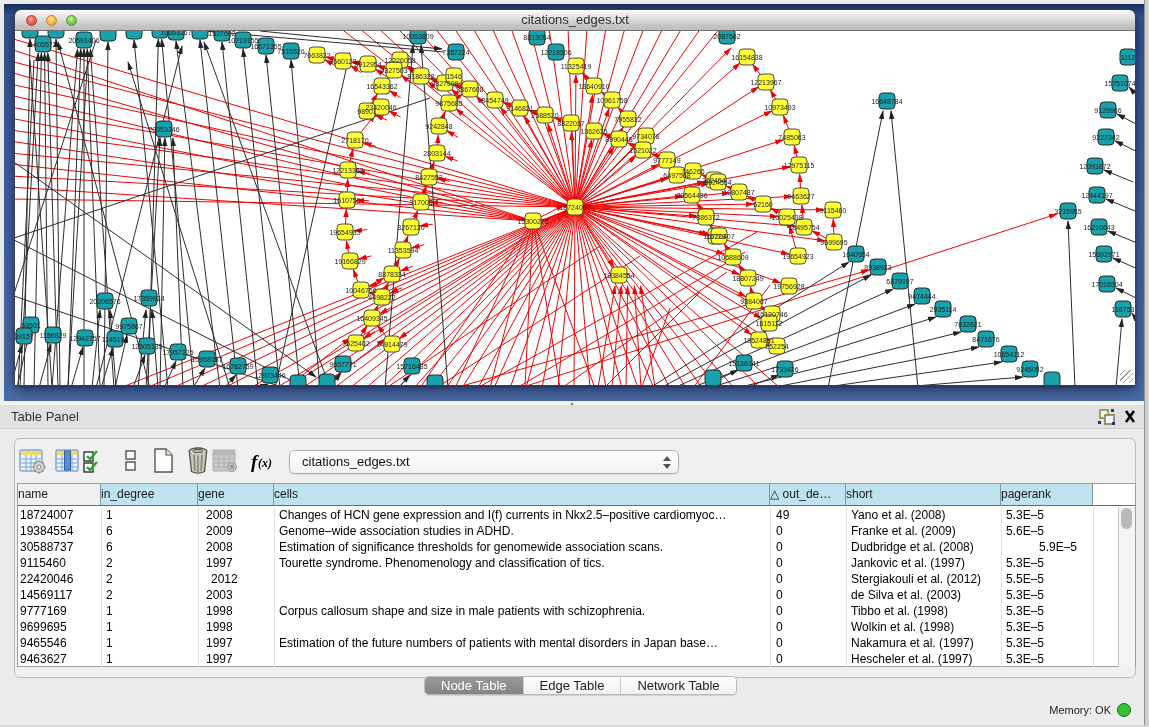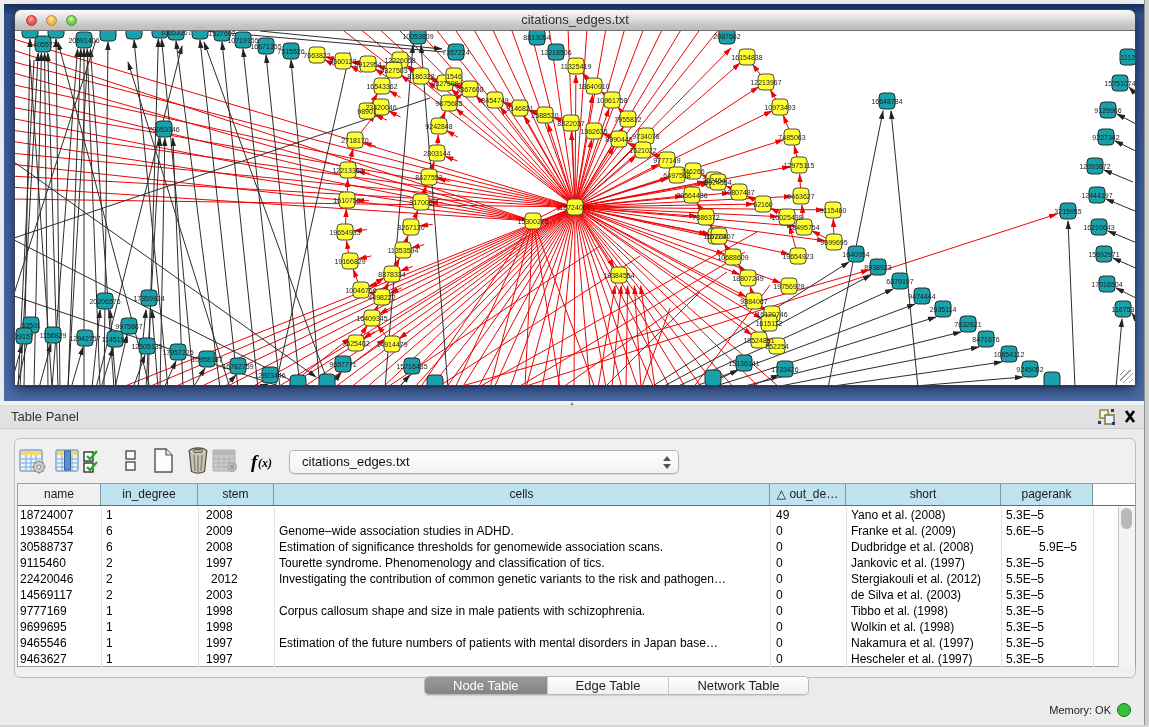--- a/index.html
+++ b/index.html
@@ -26,30 +26,30 @@
  border-bottom:1px solid #cdcdcd;font-size:13px;color:#333;line-height:24px;padding-left:11px}
 #tpbody{position:absolute;left:0;top:430px;width:1144px;height:270px;background:#ebebeb}
 #tbox{position:absolute;left:14px;top:8px;width:1122px;height:240px;background:#f0f0f0;
  border:1px solid #bdbdbd;border-radius:6px}
 #dropdown{position:absolute;left:274px;top:11px;width:390px;height:24px;background:linear-gradient(#fff,#f2f2f2);
  border:1px solid #b0b0b0;border-radius:5px;font-size:13px;color:#111;line-height:22px;padding-left:12px;
  box-shadow:0 1px 1px rgba(0,0,0,.08)}
 .udar{position:absolute;right:7px;width:0;height:0;border-left:4px solid transparent;border-right:4px solid transparent}
 #seg{position:absolute;left:424px;top:676px;height:19px;display:flex;font-size:13px;
  border:1px solid #b9b9b9;border-radius:5px;overflow:hidden;background:#fff;box-shadow:0 1px 1px rgba(0,0,0,.12)}
-.segb{padding:0 28px;line-height:18px;color:#222;background:linear-gradient(#fff,#f0f0f0)}
+.segb{padding:0 16px;line-height:18px;color:#222;background:linear-gradient(#fff,#f0f0f0)}
 .segb.on{background:linear-gradient(#9a9a9a,#848484);color:#fff}
 .segsep{width:1px;background:#c9c9c9}
 #mem{position:absolute;right:38px;top:704px;font-size:11px;color:#222}
 #memdot{position:absolute;left:1117px;top:703px;width:14px;height:14px;border-radius:50%;
  background:#35c135;border:1.5px solid #1e6b1e}
 #redge{position:absolute;left:1144px;top:0;width:5px;height:727px;background:#cfcfcf;border-left:1px solid #8f8f8f}
 #bedge{position:absolute;left:0;top:725px;width:1149px;height:2px;background:#d7d7d7}
 .hd{position:absolute;top:0;height:21px;border-right:1px solid #7d98a4;font-size:12px;color:#1a1a1a;
- text-align:center;line-height:21px;background:#bfe2ef;overflow:hidden}
+ line-height:21px;background:#bfe2ef;overflow:hidden}
 .row{position:absolute;width:100%;height:16px;font-size:12px;color:#000;white-space:nowrap}
 .c{position:absolute;top:1px}
 </style></head>
 <body>
 <div id="net">
   <div id="win">
     <div id="titlebar">citations_edges.txt
       <div class="tl" id="tl1"></div><div class="tl" id="tl2"></div><div class="tl" id="tl3"></div>
     </div>
     <div id="canvas"><svg id="graph" viewBox="15 31 1120 354" width="1120" height="354">
@@ -719,31 +719,32 @@
 </svg>
 
     <div id="dropdown">citations_edges.txt
       <span class="udar" style="top:5px;border-bottom:5px solid #555"></span>
       <span class="udar" style="top:13px;border-top:5px solid #555"></span>
     </div>
     <div style="position:absolute;left:2px;top:44px;width:1119px;height:184px;background:#fff;border:1px solid #9e9e9e">
       <div style="position:absolute;left:0;top:0;width:100%;height:22px;border-bottom:1px solid #6b6b6b;background:#fff">
           <div class="hd" style="left:0px;width:83px;background:#f0f0f0">name</div>
           <div class="hd" style="left:83px;width:97px;background:#bfe2ef">in_degree</div>
-          <div class="hd" style="left:180px;width:76px;background:#bfe2ef">stem</div>
+          <div class="hd" style="left:180px;width:76px;background:#bfe2ef">gene</div>
           <div class="hd" style="left:256px;width:496px;background:#bfe2ef">cells</div>
           <div class="hd" style="left:752px;width:76px;background:#bfe2ef">△ out_de…</div>
           <div class="hd" style="left:828px;width:155px;background:#bfe2ef">short</div>
           <div class="hd" style="left:983px;width:92px;background:#bfe2ef">pagerank</div>
         </div>
       <div style="position:absolute;left:0px;top:23px;width:1100px;height:160px;overflow:hidden">
           <div class="row" style="top:0px">
             <span class="c" style="left:2px">18724007</span>
             <span class="c" style="left:88px">1</span>
             <span class="c" style="left:188px">2008</span>
+            <span class="c" style="left:261px">Changes of HCN gene expression and I(f) currents in Nkx2.5–positive cardiomyoc…</span>
             <span class="c" style="left:758px">49</span>
             <span class="c" style="left:833px">Yano et al. (2008)</span>
             <span class="c" style="left:988px">5.3E–5</span>
           </div>
           <div class="row" style="top:16px">
             <span class="c" style="left:2px">19384554</span>
             <span class="c" style="left:88px">6</span>
             <span class="c" style="left:188px">2009</span>
             <span class="c" style="left:261px">Genome–wide association studies in ADHD.</span>
             <span class="c" style="left:758px">0</span>
@@ -765,21 +766,20 @@
             <span class="c" style="left:188px">1997</span>
             <span class="c" style="left:261px">Tourette syndrome. Phenomenology and classification of tics.</span>
             <span class="c" style="left:758px">0</span>
             <span class="c" style="left:833px">Jankovic et al. (1997)</span>
             <span class="c" style="left:988px">5.3E–5</span>
           </div>
           <div class="row" style="top:64px">
             <span class="c" style="left:2px">22420046</span>
             <span class="c" style="left:88px">2</span>
             <span class="c" style="left:193px">2012</span>
-            <span class="c" style="left:261px">Investigating the contribution of common genetic variants to the risk and pathogen…</span>
             <span class="c" style="left:758px">0</span>
             <span class="c" style="left:833px">Stergiakouli et al. (2012)</span>
             <span class="c" style="left:988px">5.5E–5</span>
           </div>
           <div class="row" style="top:80px">
             <span class="c" style="left:2px">14569117</span>
             <span class="c" style="left:88px">2</span>
             <span class="c" style="left:188px">2003</span>
             <span class="c" style="left:758px">0</span>
             <span class="c" style="left:833px">de Silva et al. (2003)</span>

